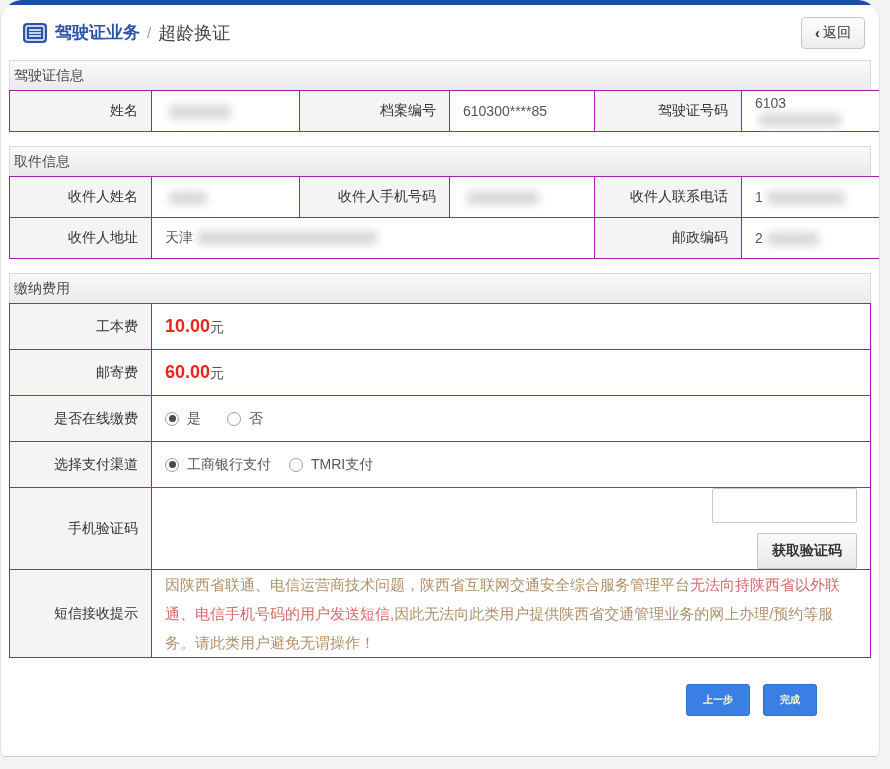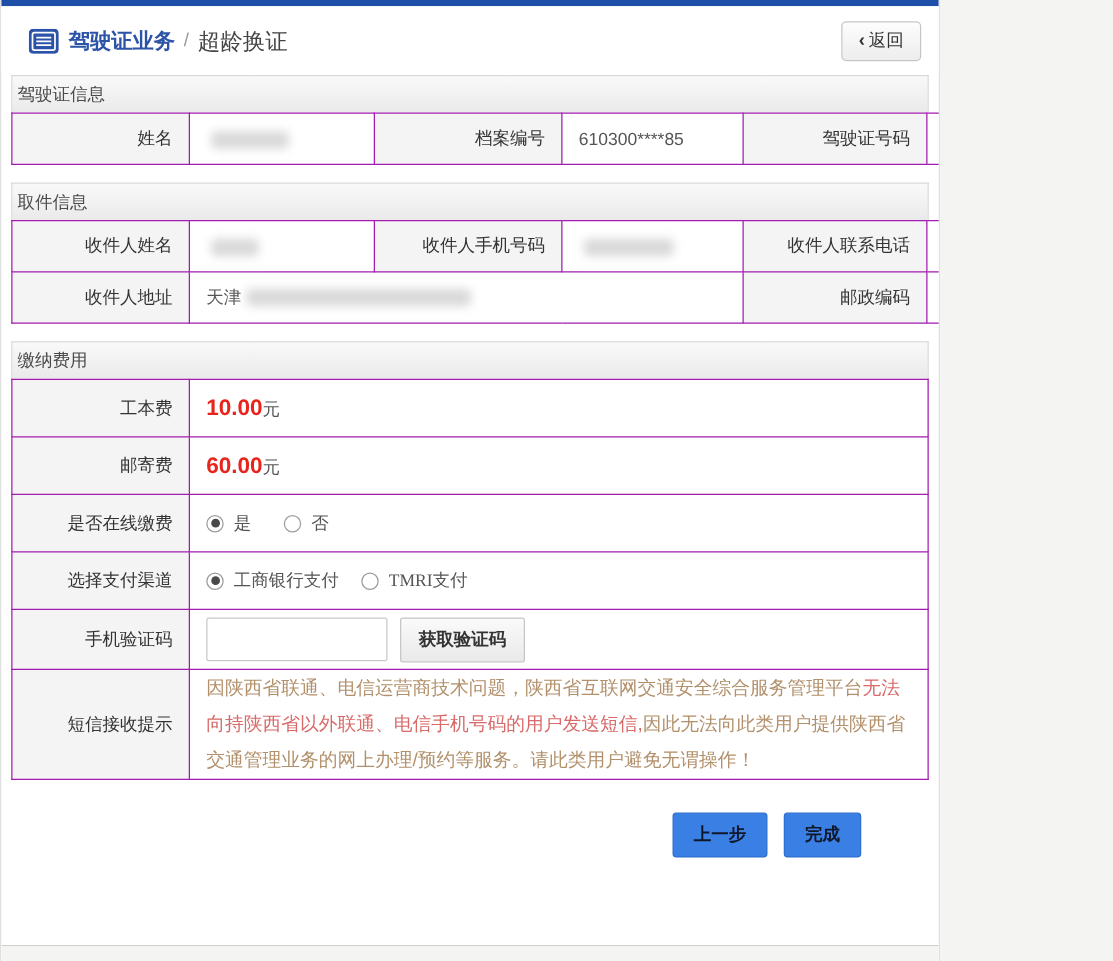--- a/index.html
+++ b/index.html
@@ -3,28 +3,29 @@
 <meta charset="utf-8">
 <style>
   * { margin: 0; padding: 0; box-sizing: border-box; }
   html, body { width: 890px; }
   body {
     font-family: "Liberation Sans", "DejaVu Sans", sans-serif;
     background: #f4f4f2;
     color: #333;
   }
   .page {
-    width: 752px;
+    width: 880px;
     height: 769px;
     background: #fff;
     border-left: 1px solid #e0e0e0;
     border-right: 1px solid #e0e0e0;
     display: flex;
     flex-direction: column;
     overflow: hidden;
+    border-radius: 22px;
   }
   .topbar { height: 5px; background: #1d4ea8; flex: none; }
 
   
   .header {
     height: 55px;
     display: flex;
     align-items: center;
     padding: 0 14px 0 22px;
     background: #fff;
@@ -116,21 +117,21 @@
     height: 14px;
     background: #d9d9d9;
     border-radius: 4px;
     filter: blur(4px);
     vertical-align: middle;
     margin-left: 4px;
   }
 
   
   table.pay td { height: 46px; }
-  td.row-online, td.row-channel { height: 40px; font-family: Liberation Serif, serif; }
+  td.row-online, td.row-channel { height: 40px; }
   .fee-amount { color: #e8241d; font-size: 18px; font-weight: bold; }
   .fee-unit { color: #555; font-size: 14px; }
 
   .radio-group { display: flex; align-items: center; gap: 26px; }
   .radio-opt { display: inline-flex; align-items: center; gap: 8px; color: #555; cursor: pointer; }
   .radio-circle {
     width: 14px; height: 14px;
     border: 1px solid #9d9d9d;
     border-radius: 50%;
     background: #fff;
@@ -139,21 +140,21 @@
     justify-content: center;
     flex: none;
   }
   .radio-circle.checked::after {
     content: "";
     width: 7px; height: 7px;
     background: #4a4a4a;
     border-radius: 50%;
   }
 
-  .code-row { display: flex; align-items: center; gap: 10px; }
+  .code-row { display: flex; align-items: flex-end; gap: 10px; flex-direction: column; }
   .code-input {
     width: 145px; height: 35px;
     border: 1px solid #c9c9c9;
     border-radius: 2px;
     font-size: 14px;
     padding: 0 8px;
   }
   .get-code-btn {
     height: 36px;
     padding: 0 14px;
@@ -175,22 +176,22 @@
   .footer-actions {
     display: flex;
     justify-content: flex-end;
     gap: 13px;
     padding: 12px 62px 14px 0;
   }
   .action-btn {
     background: #3a7fe3;
     border: 1px solid #2e6fd0;
     border-radius: 3px;
-    color: #0f172a;
-    font-size: 14px;
+    color: #fef9c3;
+    font-size: 10px;
     font-weight: bold;
     padding: 8px 16px;
     cursor: pointer;
   }
   .content-bottom { border-bottom: 1px solid #cfcfcf; flex: 1; }
   .page-footer-strip { height: 12px; background: #f4f4f2; }
 </style>
 </head>
 <body>
 

